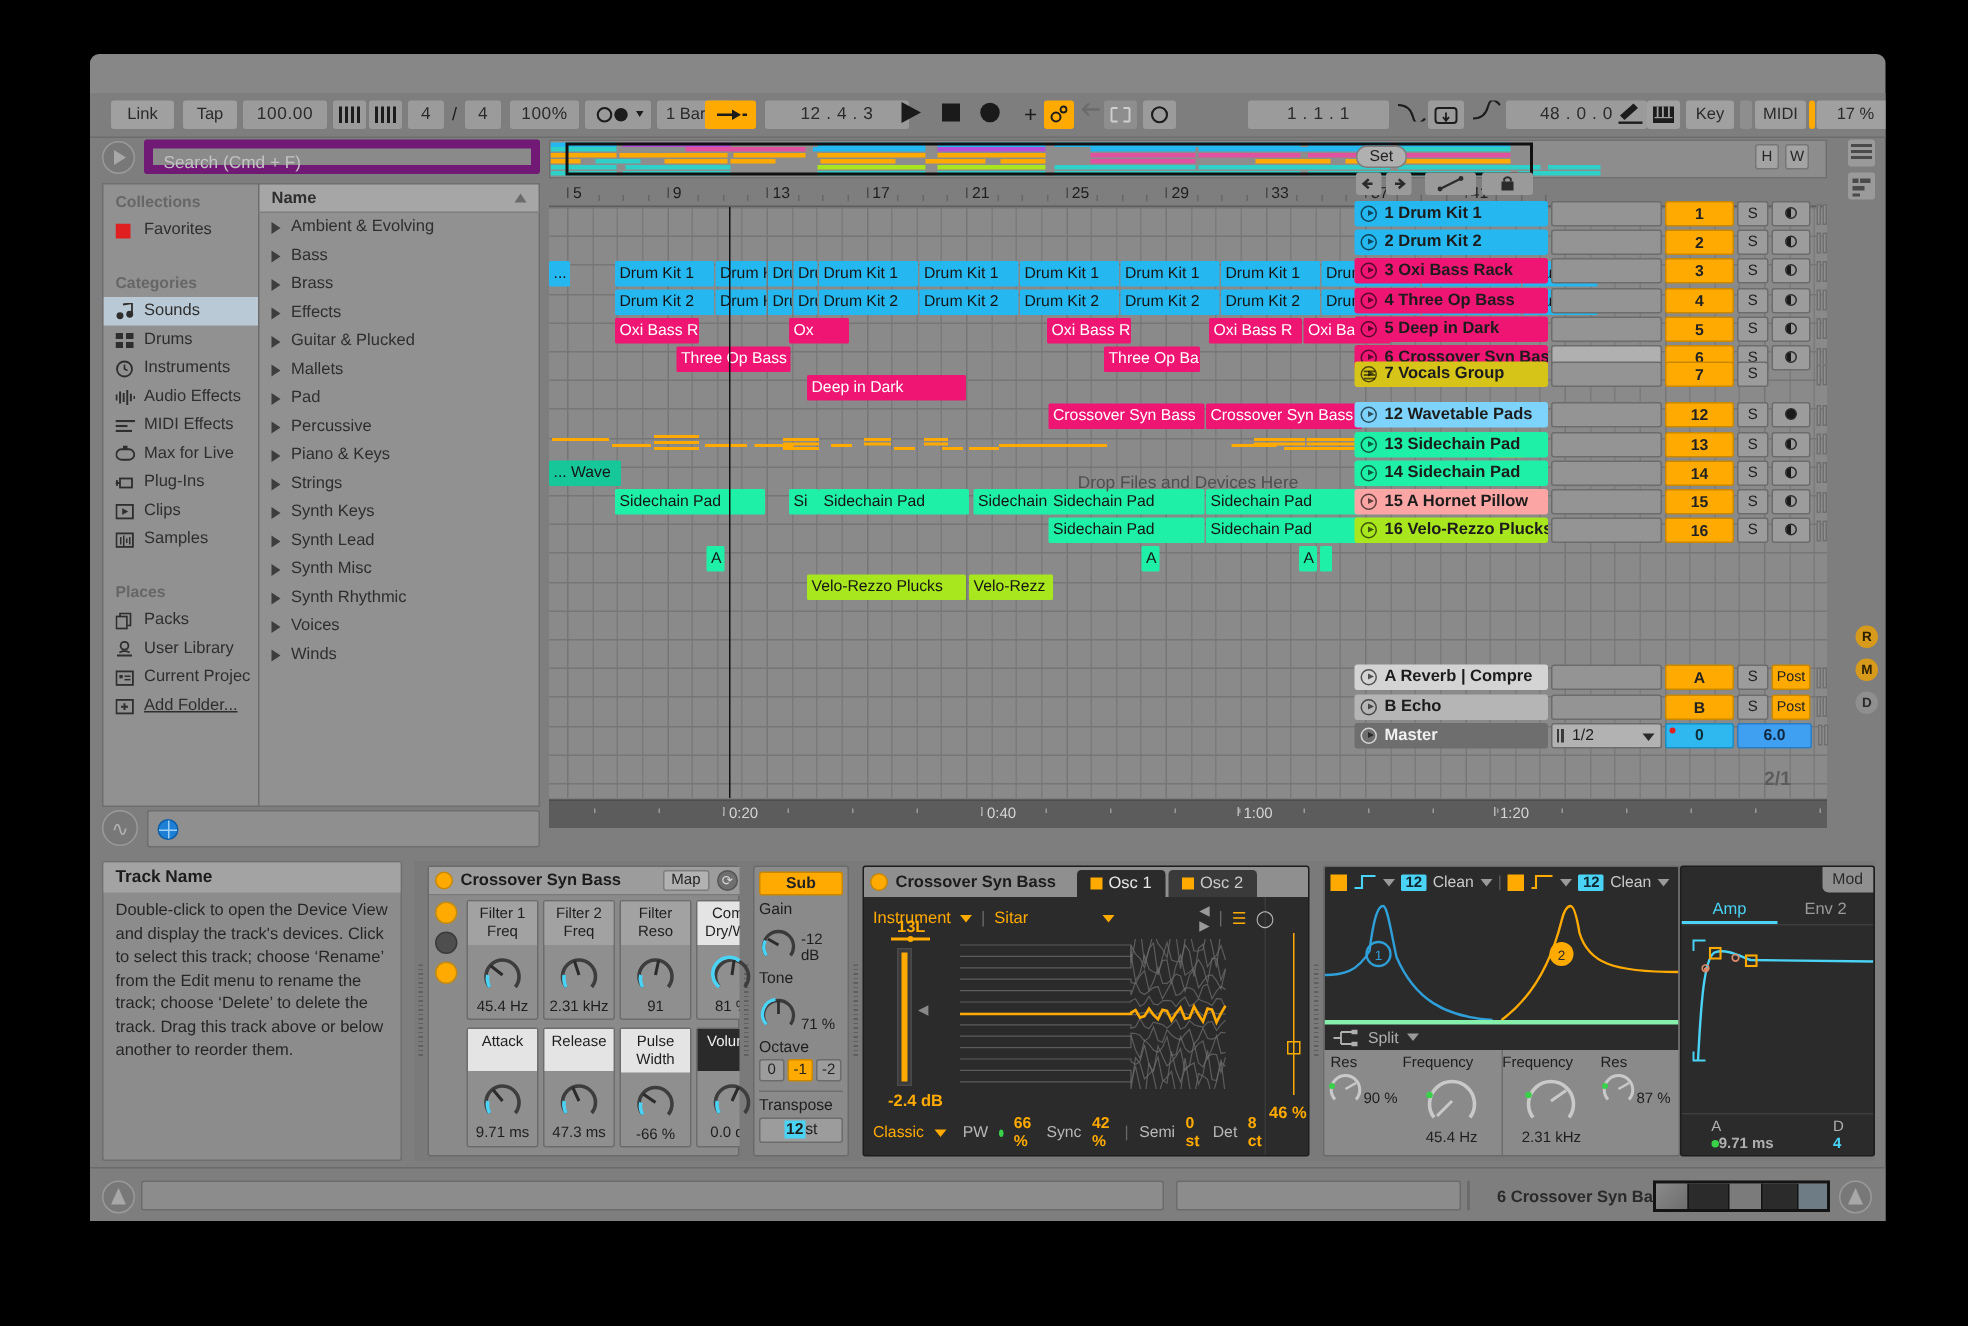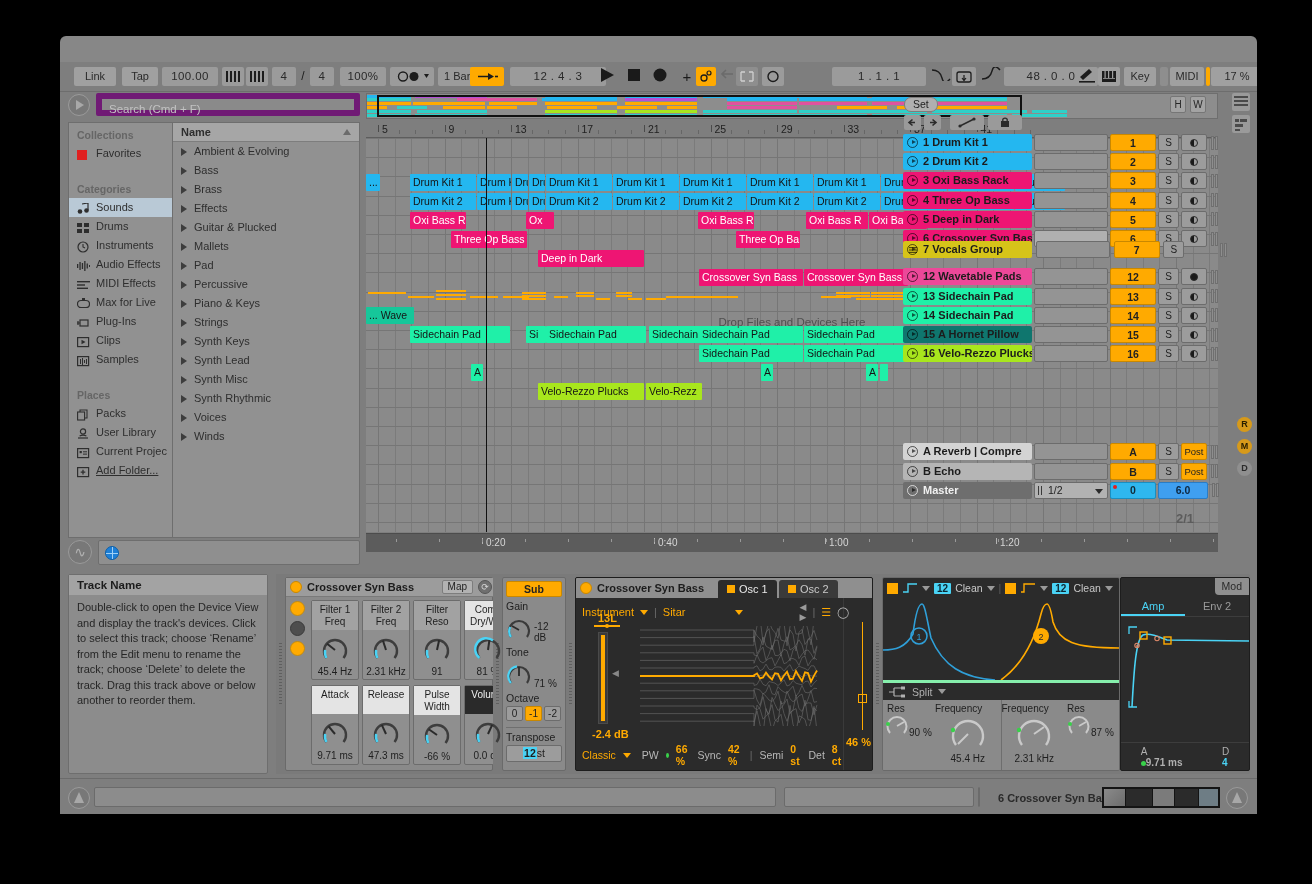--- a/index.html
+++ b/index.html
@@ -858,21 +858,21 @@
             <div class="clip" style="left: 163px; width: 16px; top: 55px; background: rgb(36, 183, 240); color: rgb(21, 21, 21);">Drum Kit 2</div>
             <div class="clip" style="left: 180px; width: 66px; top: 55px; background: rgb(36, 183, 240); color: rgb(21, 21, 21);">Drum Kit 2</div>
             <div class="clip" style="left: 247px; width: 66px; top: 55px; background: rgb(36, 183, 240); color: rgb(21, 21, 21);">Drum Kit 2</div>
             <div class="clip" style="left: 314px; width: 66px; top: 55px; background: rgb(36, 183, 240); color: rgb(21, 21, 21);">Drum Kit 2</div>
             <div class="clip" style="left: 381px; width: 66px; top: 55px; background: rgb(36, 183, 240); color: rgb(21, 21, 21);">Drum Kit 2</div>
             <div class="clip" style="left: 448px; width: 66px; top: 55px; background: rgb(36, 183, 240); color: rgb(21, 21, 21);">Drum Kit 2</div>
             <div class="clip" style="left: 515px; width: 66px; top: 55px; background: rgb(36, 183, 240); color: rgb(21, 21, 21);">Drum Kit 2</div>
             <div class="clip" style="left: 582px; width: 66px; top: 55px; background: rgb(36, 183, 240); color: rgb(21, 21, 21);">Drum Kit 2</div>
             <div class="clip" style="left: 649px; width: 50px; top: 55px; background: rgb(36, 183, 240); color: rgb(21, 21, 21);">Drum Kit 2</div>
             <div class="clip" style="left: 44px; width: 56px; top: 74px; background: rgb(238, 21, 115); color: rgb(255, 255, 255);">Oxi Bass R</div>
-            <div class="clip" style="left: 160px; width: 28px; top: 74px; background: rgb(238, 21, 115); color: rgb(255, 255, 255);">Ox</div>
+            <div class="clip" style="left: 160px; width: 40px; top: 74px; background: rgb(238, 21, 115); color: rgb(255, 255, 255);">Ox</div>
             <div class="clip" style="left: 332px; width: 56px; top: 74px; background: rgb(238, 21, 115); color: rgb(255, 255, 255);">Oxi Bass R</div>
             <div class="clip" style="left: 440px; width: 62px; top: 74px; background: rgb(238, 21, 115); color: rgb(255, 255, 255);">Oxi Bass R</div>
             <div class="clip" style="left: 503px; width: 58px; top: 74px; background: rgb(238, 21, 115); color: rgb(255, 255, 255);">Oxi Bass</div>
             <div class="clip" style="left: 85px; width: 76px; top: 93px; background: rgb(238, 21, 115); color: rgb(255, 255, 255);">Three Op Bass</div>
             <div class="clip" style="left: 370px; width: 64px; top: 93px; background: rgb(238, 21, 115); color: rgb(255, 255, 255);">Three Op Ba</div>
             <div class="clip" style="left: 172px; width: 106px; top: 112px; background: rgb(238, 21, 115); color: rgb(255, 255, 255);">Deep in Dark</div>
             <div class="clip" style="left: 333px; width: 104px; top: 131px; background: rgb(238, 21, 115); color: rgb(255, 255, 255);">Crossover Syn Bass</div>
             <div class="clip" style="left: 438px; width: 104px; top: 131px; background: rgb(238, 21, 115); color: rgb(255, 255, 255);">Crossover Syn Bass</div>
             <div style="position: absolute; left: 2px; top: 154px; width: 38px; height: 2.4px; background: rgb(255, 170, 0);"></div>
             <div style="position: absolute; left: 42px; top: 158px; width: 26px; height: 2.4px; background: rgb(255, 170, 0);"></div>
@@ -1037,41 +1037,41 @@
               <div class="mname" style="background: rgb(238, 21, 115);"><span class="mplay"></span><span>6 Crossover Syn Bass</span></div>
               <div class="mslot lit"></div>
               <div class="mnum">6</div>
               <div class="msolo">S</div>
               <div class="mrec"><span class="dot half"></span></div>
               <div class="mmeter">
                 <i></i>
                 <i></i>
               </div>
             </div>
-            <div class="mrow" style="top: 148px; justify-content: space-between;">
+            <div class="mrow" style="top: 148px;">
               <div class="mname" style="background: rgb(214, 196, 25);"><span class="mplay" style="border-radius: 50%; --x: 1;">
                   <svg style="position:absolute;left:1px;top:0.5px" width="8" height="8">
                     <g fill="rgba(0,0,0,.62)">
                       <rect y="1" width="8" height="1.2"></rect>
                       <rect y="3.4" width="8" height="1.2"></rect>
                       <rect y="5.8" width="8" height="1.2"></rect>
                     </g>
                   </svg>
                 </span><span>7 Vocals Group</span></div>
               <div class="mslot"></div>
               <div class="mnum">7</div>
               <div class="msolo">S</div>
               <div class="mrec" style="background: transparent; border: none;"></div>
               <div class="mmeter">
                 <i></i>
                 <i></i>
               </div>
             </div>
             <div class="mrow" style="top: 175.4px;">
-              <div class="mname" style="background: #ec4899;"><span class="mplay"></span><span>12 Wavetable Pads</span></div>
+              <div class="mname" style="background: #7dd3fc;"><span class="mplay"></span><span>12 Wavetable Pads</span></div>
               <div class="mslot"></div>
               <div class="mnum">12</div>
               <div class="msolo">S</div>
               <div class="mrec"><span class="dot full"></span></div>
               <div class="mmeter">
                 <i></i>
                 <i></i>
               </div>
             </div>
             <div class="mrow" style="top: 194.6px;">
@@ -1090,21 +1090,21 @@
               <div class="mslot"></div>
               <div class="mnum">14</div>
               <div class="msolo">S</div>
               <div class="mrec"><span class="dot half"></span></div>
               <div class="mmeter">
                 <i></i>
                 <i></i>
               </div>
             </div>
             <div class="mrow" style="top: 233px;">
-              <div class="mname" style="background: #0f766e;"><span class="mplay"></span><span>15 A Hornet Pillow</span></div>
+              <div class="mname" style="background: #fca5a5;"><span class="mplay"></span><span>15 A Hornet Pillow</span></div>
               <div class="mslot"></div>
               <div class="mnum">15</div>
               <div class="msolo">S</div>
               <div class="mrec"><span class="dot half"></span></div>
               <div class="mmeter">
                 <i></i>
                 <i></i>
               </div>
             </div>
             <div class="mrow" style="top: 252.2px;">

